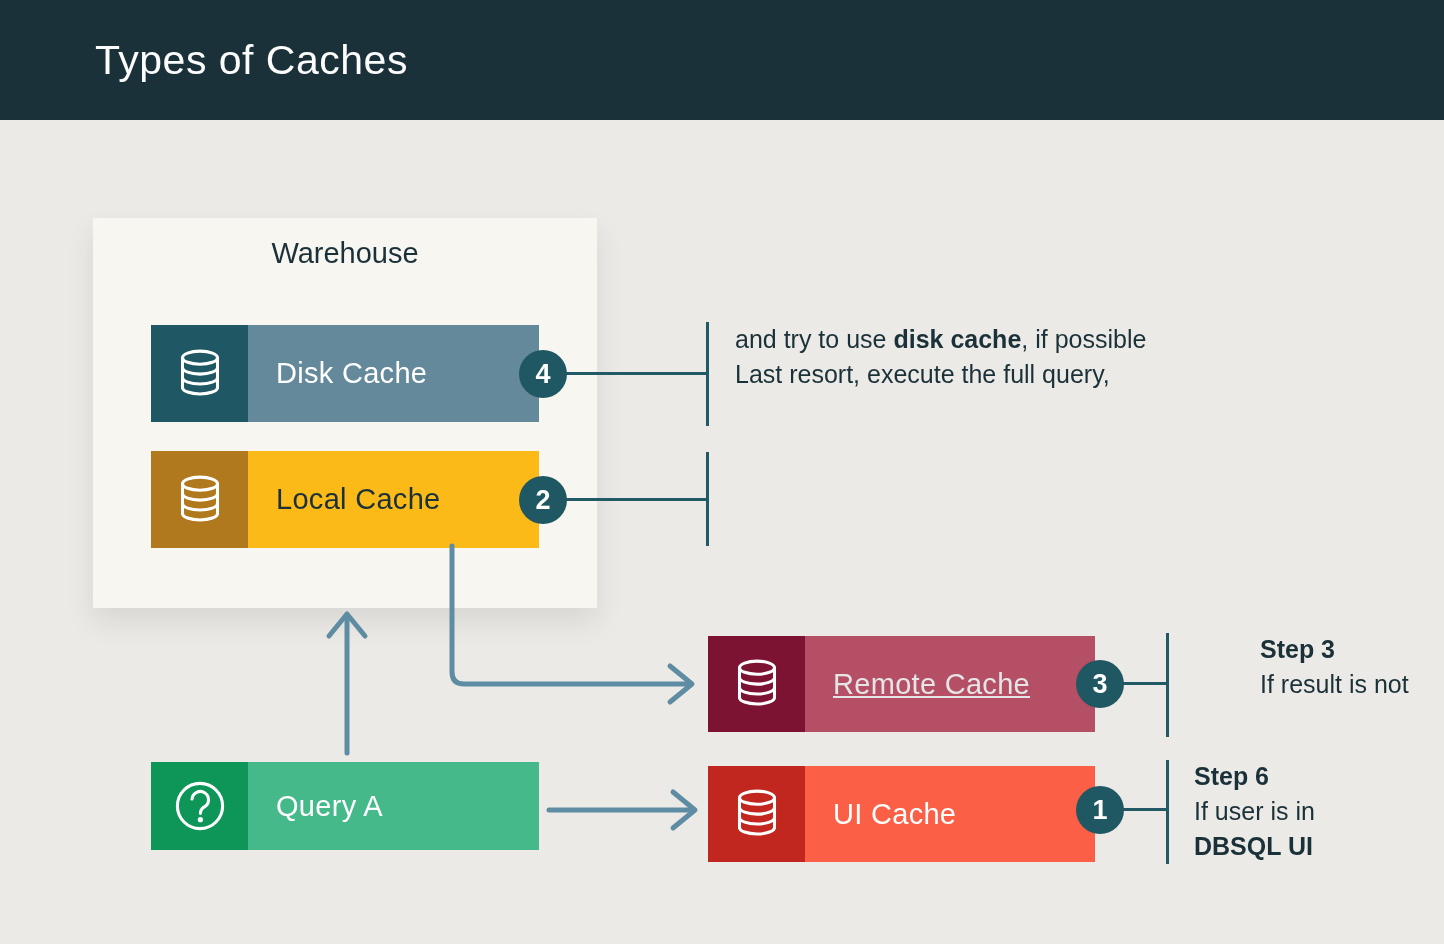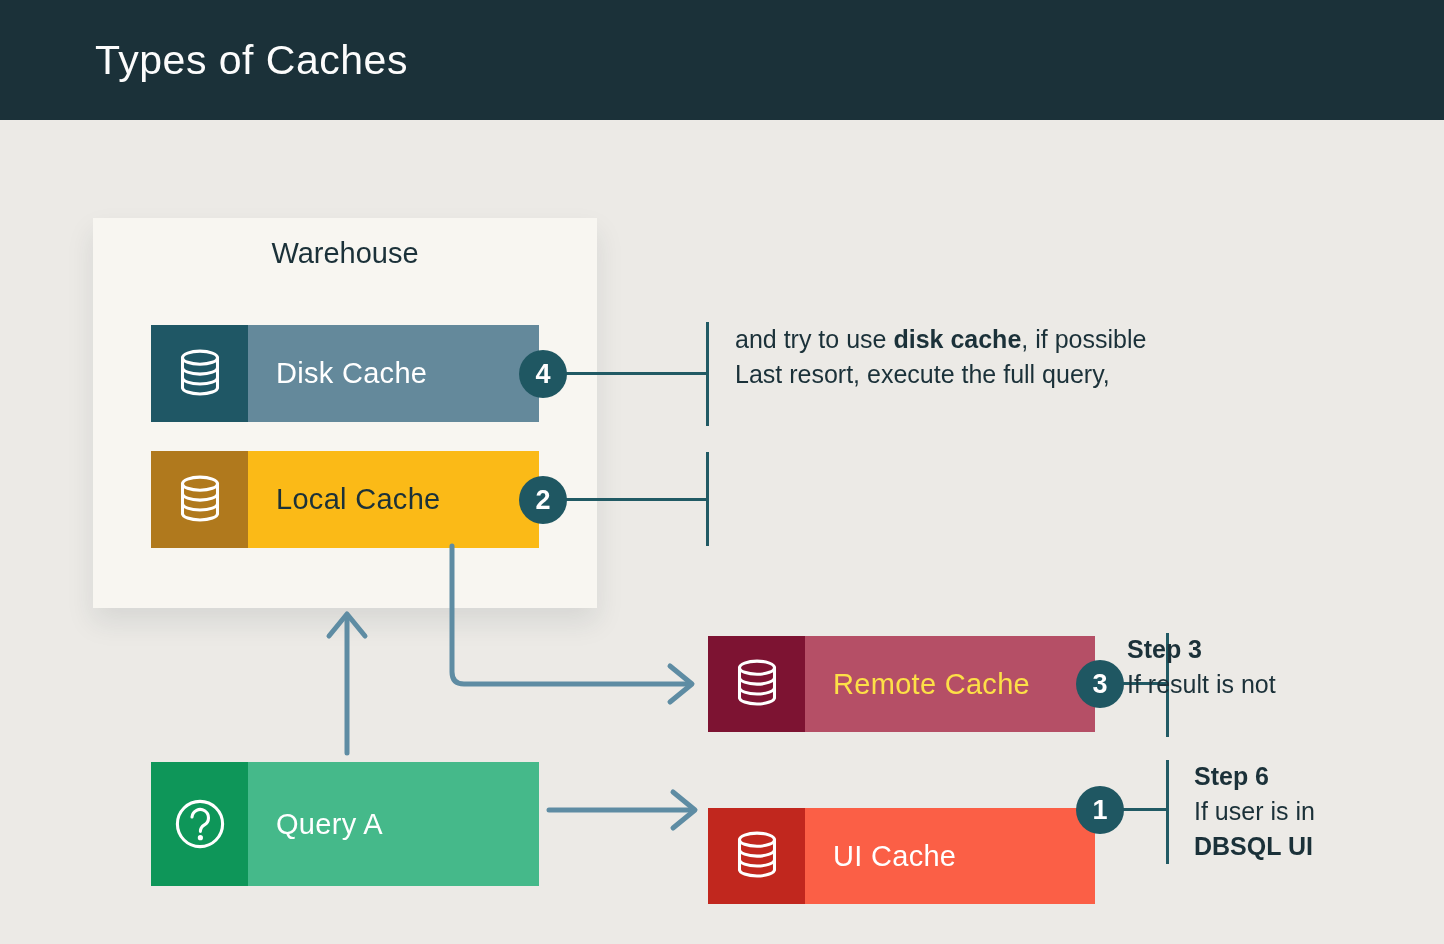--- a/index.html
+++ b/index.html
@@ -89,43 +89,43 @@
       <svg viewBox="0 0 48 44" width="56" height="54" fill="none" stroke="#FFFFFF" stroke-width="2.6" stroke-linecap="round">
         <ellipse cx="24" cy="8" rx="15" ry="5.6"></ellipse>
         <path d="M9 16.5 a15 5.6 0 0 0 30 0"></path>
         <path d="M9 25 a15 5.6 0 0 0 30 0"></path>
         <path d="M9 33.5 a15 5.6 0 0 0 30 0"></path>
         <path d="M9 8 V33.5"></path>
           <path d="M39 8 V33.5"></path>
       </svg>
     </div>
     <div class="bar-main" style="background-color: rgb(181, 79, 102);">
-      <span class="bar-label" style="color: #fde047;">Remote Cache</span>
+      <span class="bar-label" style="color: #e5e5e5; text-decoration: underline;">Remote Cache</span>
     </div>
   </div>
   <div class="badge" style="left:1076px; top:660px;">3</div>
 
-  <div class="bar" style="left:708px; top:808px; width:387px; height:96px;text-align:right;">
+  <div class="bar" style="left:708px; top:766px; width:387px; height:96px;text-align:right;">
     <div class="iconbox" style="background-color: rgb(193, 39, 30);">
       <svg viewBox="0 0 48 44" width="56" height="54" fill="none" stroke="#FFFFFF" stroke-width="2.6" stroke-linecap="round">
         <ellipse cx="24" cy="8" rx="15" ry="5.6"></ellipse>
         <path d="M9 16.5 a15 5.6 0 0 0 30 0"></path>
         <path d="M9 25 a15 5.6 0 0 0 30 0"></path>
         <path d="M9 33.5 a15 5.6 0 0 0 30 0"></path>
         <path d="M9 8 V33.5"></path>
           <path d="M39 8 V33.5"></path>
       </svg>
     </div>
     <div class="bar-main" style="background-color: rgb(251, 95, 70);">
       <span class="bar-label" style="color: rgb(255, 255, 255);">UI Cache</span>
     </div>
   </div>
   <div class="badge" style="left:1076px; top:786px;">1</div>
 
-  <div class="bar" style="left:151px; top:762px; width:388px; height:124px;">
+  <div class="bar" style="left:151px; top:762px; width:388px; height:88px;">
     <div class="iconbox" style="background-color: rgb(14, 150, 89);">
       <svg viewBox="0 0 48 48" width="62" height="62" fill="none" stroke="#FFFFFF" stroke-width="2.4" stroke-linecap="round">
         <circle cx="24" cy="24" r="17.5"></circle>
         <path d="M17.8 18.6 a6.4 6.4 0 1 1 9.6 6.1 c-2.4 1.5 -3.1 2.7 -3.1 5"></path>
         <circle cx="24.3" cy="34.6" r="2" fill="#FFFFFF" stroke="none"></circle>
       </svg>
     </div>
     <div class="bar-main" style="background-color: rgb(69, 185, 138);">
       <span class="bar-label" style="color: rgb(255, 255, 255);">Query A</span>
     </div>
@@ -136,21 +136,21 @@
   <div class="step" style="left:735px; top:322px;">
     <div class="step-line"><span>and try to use </span><b>disk cache</b><span>, if possible</span></div>
     <div class="step-line"><span>Last resort, execute the full query,</span><b></b><span></span></div>
   </div>
 
   <div class="connector" style="left:565px; top:498px; width:141px;"></div>
   <div class="vrule" style="left:706px; top:452px; height:94px;"></div>
 
   <div class="connector" style="left:1122px; top:682px; width:44px;"></div>
   <div class="vrule" style="left:1166px; top:633px; height:104px;"></div>
-  <div class="step" style="left:1127px; top:632px;">
+  <div class="step" style="left:1260px; top:632px;">
     <div class="step-title">Step 3</div>
     <div class="step-line"><span>If result is not</span><b></b><span></span></div>
   </div>
 
   <div class="connector" style="left:1122px; top:808px; width:44px;"></div>
   <div class="vrule" style="left:1166px; top:760px; height:104px;"></div>
   <div class="step" style="left:1194px; top:759px;">
     <div class="step-title">Step 6</div>
     <div class="step-line"><span>If user is in</span><b></b><span></span></div>
     <div class="step-line"><span></span><b>DBSQL UI</b><span></span></div>

